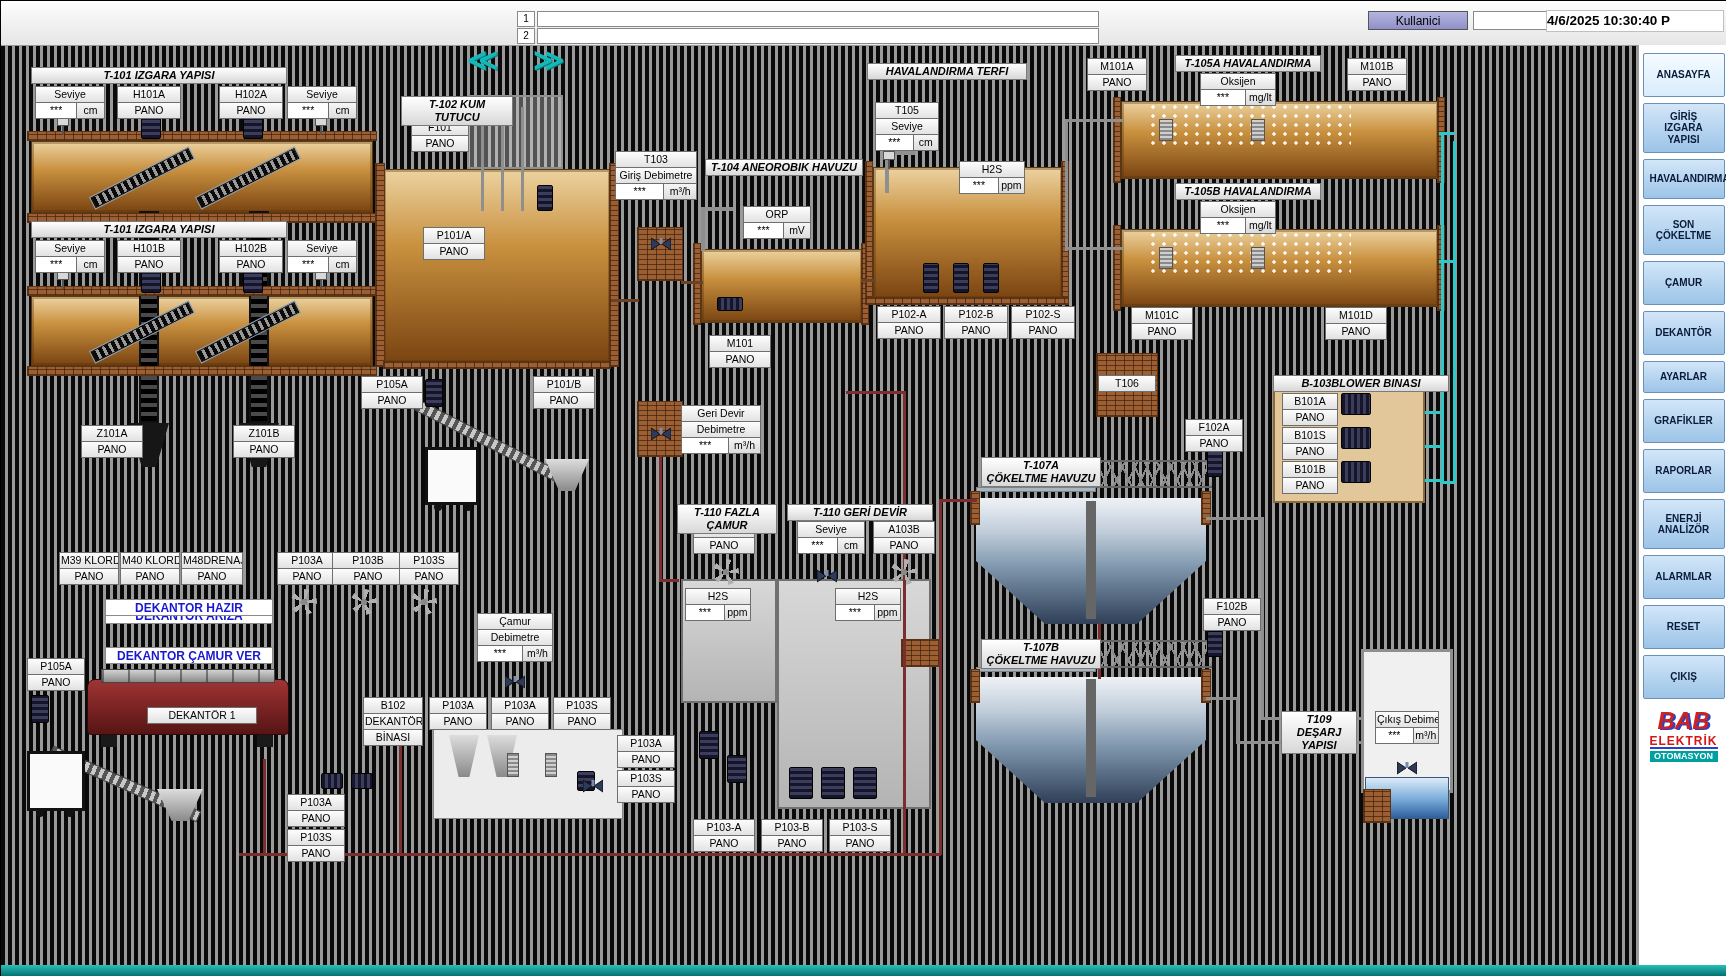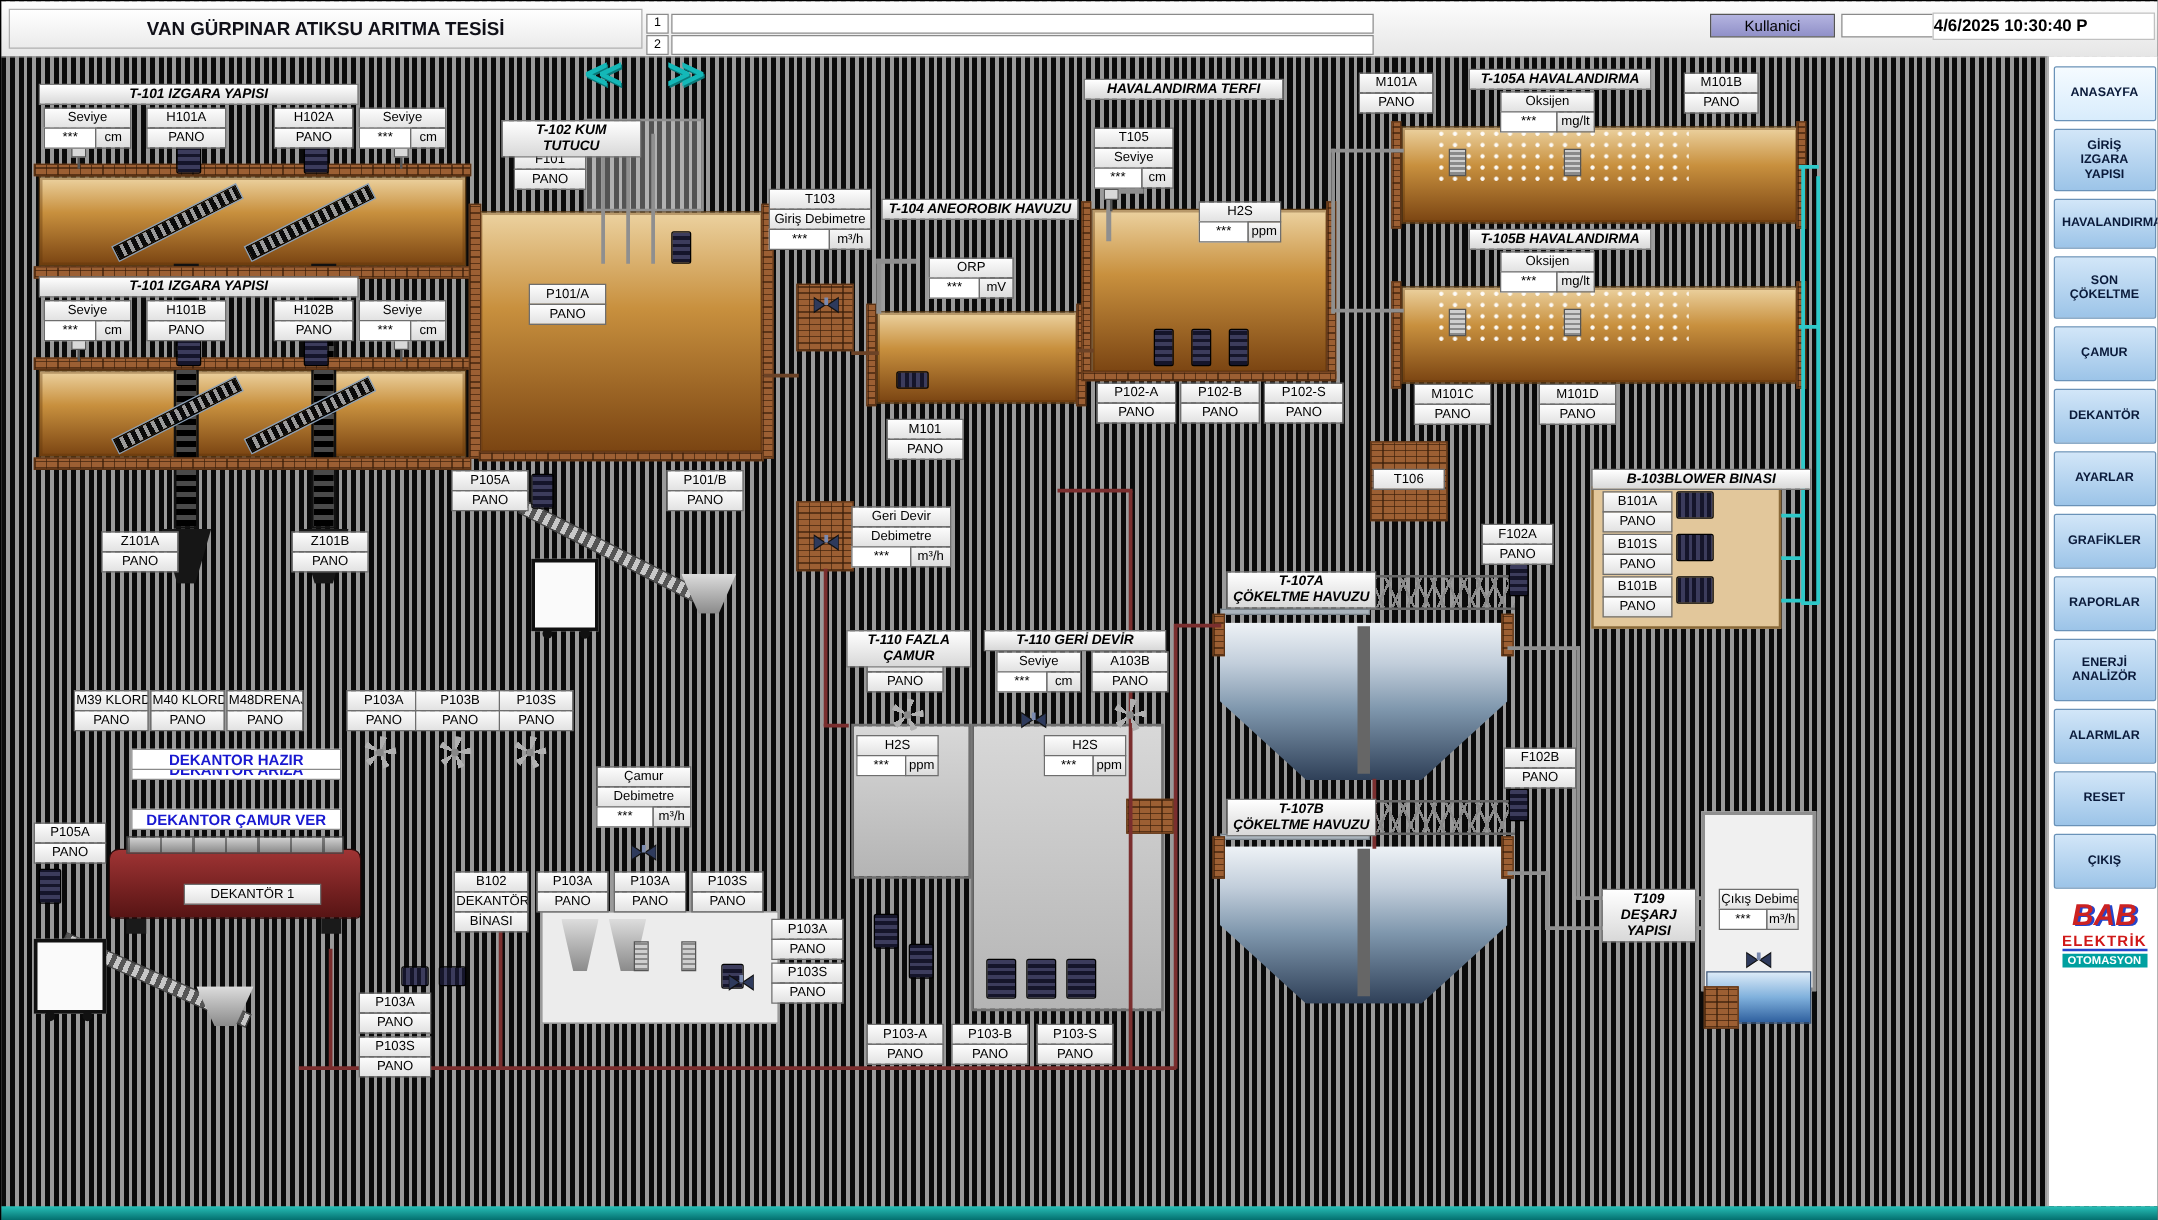--- a/index.html
+++ b/index.html
@@ -428,21 +428,21 @@
         <div class="cell">PANO</div>
       </div>
       <div class="panel" style="left: 1010px; top: 305px; width: 64px;">
         <div class="cell">P102-S</div>
         <div class="cell">PANO</div>
       </div>
       <div class="panel" style="left: 1130px; top: 306px; width: 62px;">
         <div class="cell">M101C</div>
         <div class="cell">PANO</div>
       </div>
-      <div class="panel" style="left: 1230px; top: 306px; width: 62px;">
+      <div class="panel" style="left: 1324px; top: 306px; width: 62px;">
         <div class="cell">M101D</div>
         <div class="cell">PANO</div>
       </div>
       <div class="panel" style="left: 1097px; top: 374px; width: 58px;">
         <div class="cell">T106</div>
       </div>
       <div class="panel" style="left: 1281px; top: 392px; width: 56px;">
         <div class="cell">B101A</div>
         <div class="cell">PANO</div>
       </div>
@@ -597,21 +597,20 @@
       <div class="title" style="left: 980px; top: 638px; width: 120px;">T-107B
 ÇÖKELTME HAVUZU</div>
       <div class="title" style="left: 1280px; top: 710px; width: 76px;">T109
 DEŞARJ YAPISI</div>
       <div class="status" style="left: 104px; top: 606px; width: 168px;">DEKANTOR ARIZA</div>
       <div class="status" style="left: 104px; top: 598px; width: 168px;">DEKANTOR HAZIR</div>
       <div class="status" style="left: 104px; top: 646px; width: 168px;">DEKANTOR ÇAMUR VER</div>
     </div>
 
   <div class="header">
-    <div class="header-titlebox">VAN GÜRPINAR ATIKSU ARITMA TESİSİ</div>
     <div class="hrow" style="top:10px;">
       <span class="hidx">1</span>
       <input class="hinput" value="" style="">
     </div>
     <div class="hrow" style="top:27px;">
       <span class="hidx">2</span>
       <input class="hinput" value="" style="">
     </div>
     <button class="kullanici">Kullanici</button>
     <input class="user-input" value="" style="">
@@ -621,21 +620,21 @@
   <div class="sidebar">
     <div id="navbtns">
         <button class="nav-btn active" style="height: 44px;">ANASAYFA</button>
         <button class="nav-btn" style="height: 50px; font-size: 10px;">GİRİŞ IZGARA
 YAPISI</button>
         <button class="nav-btn" style="height: 40px; font-size: 10px;">HAVALANDIRMA</button>
         <button class="nav-btn" style="height: 50px;">SON
 ÇÖKELTME</button>
         <button class="nav-btn" style="height: 44px;">ÇAMUR</button>
         <button class="nav-btn" style="height: 44px;">DEKANTÖR</button>
-        <button class="nav-btn" style="height: 44px;">AYARLAR</button>
+        <button class="nav-btn" style="height: 32px;">AYARLAR</button>
         <button class="nav-btn" style="height: 44px;">GRAFİKLER</button>
         <button class="nav-btn" style="height: 44px;">RAPORLAR</button>
         <button class="nav-btn" style="height: 50px;">ENERJİ
 ANALİZÖR</button>
         <button class="nav-btn" style="height: 44px;">ALARMLAR</button>
         <button class="nav-btn" style="height: 44px;">RESET</button>
         <button class="nav-btn" style="height: 44px;">ÇIKIŞ</button>
       </div>
     <div class="bab">
       <div class="bab-mark">BAB</div>

